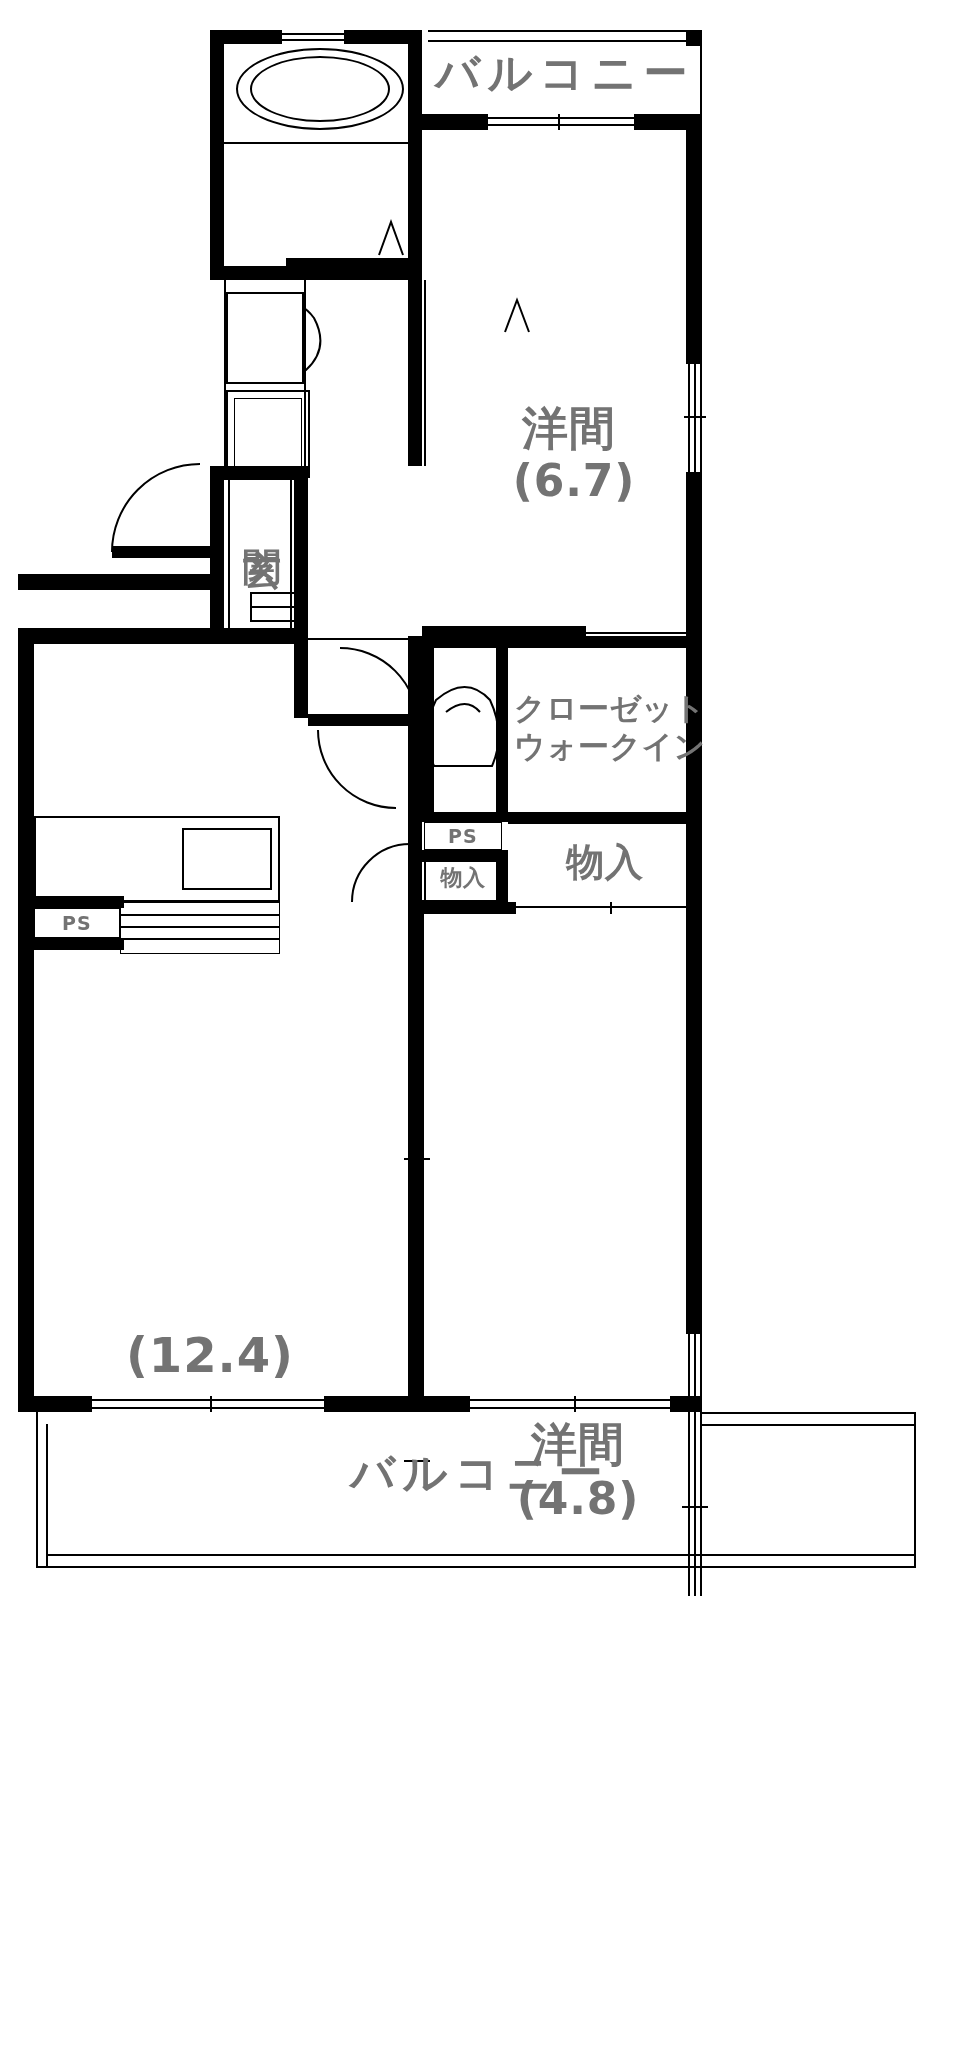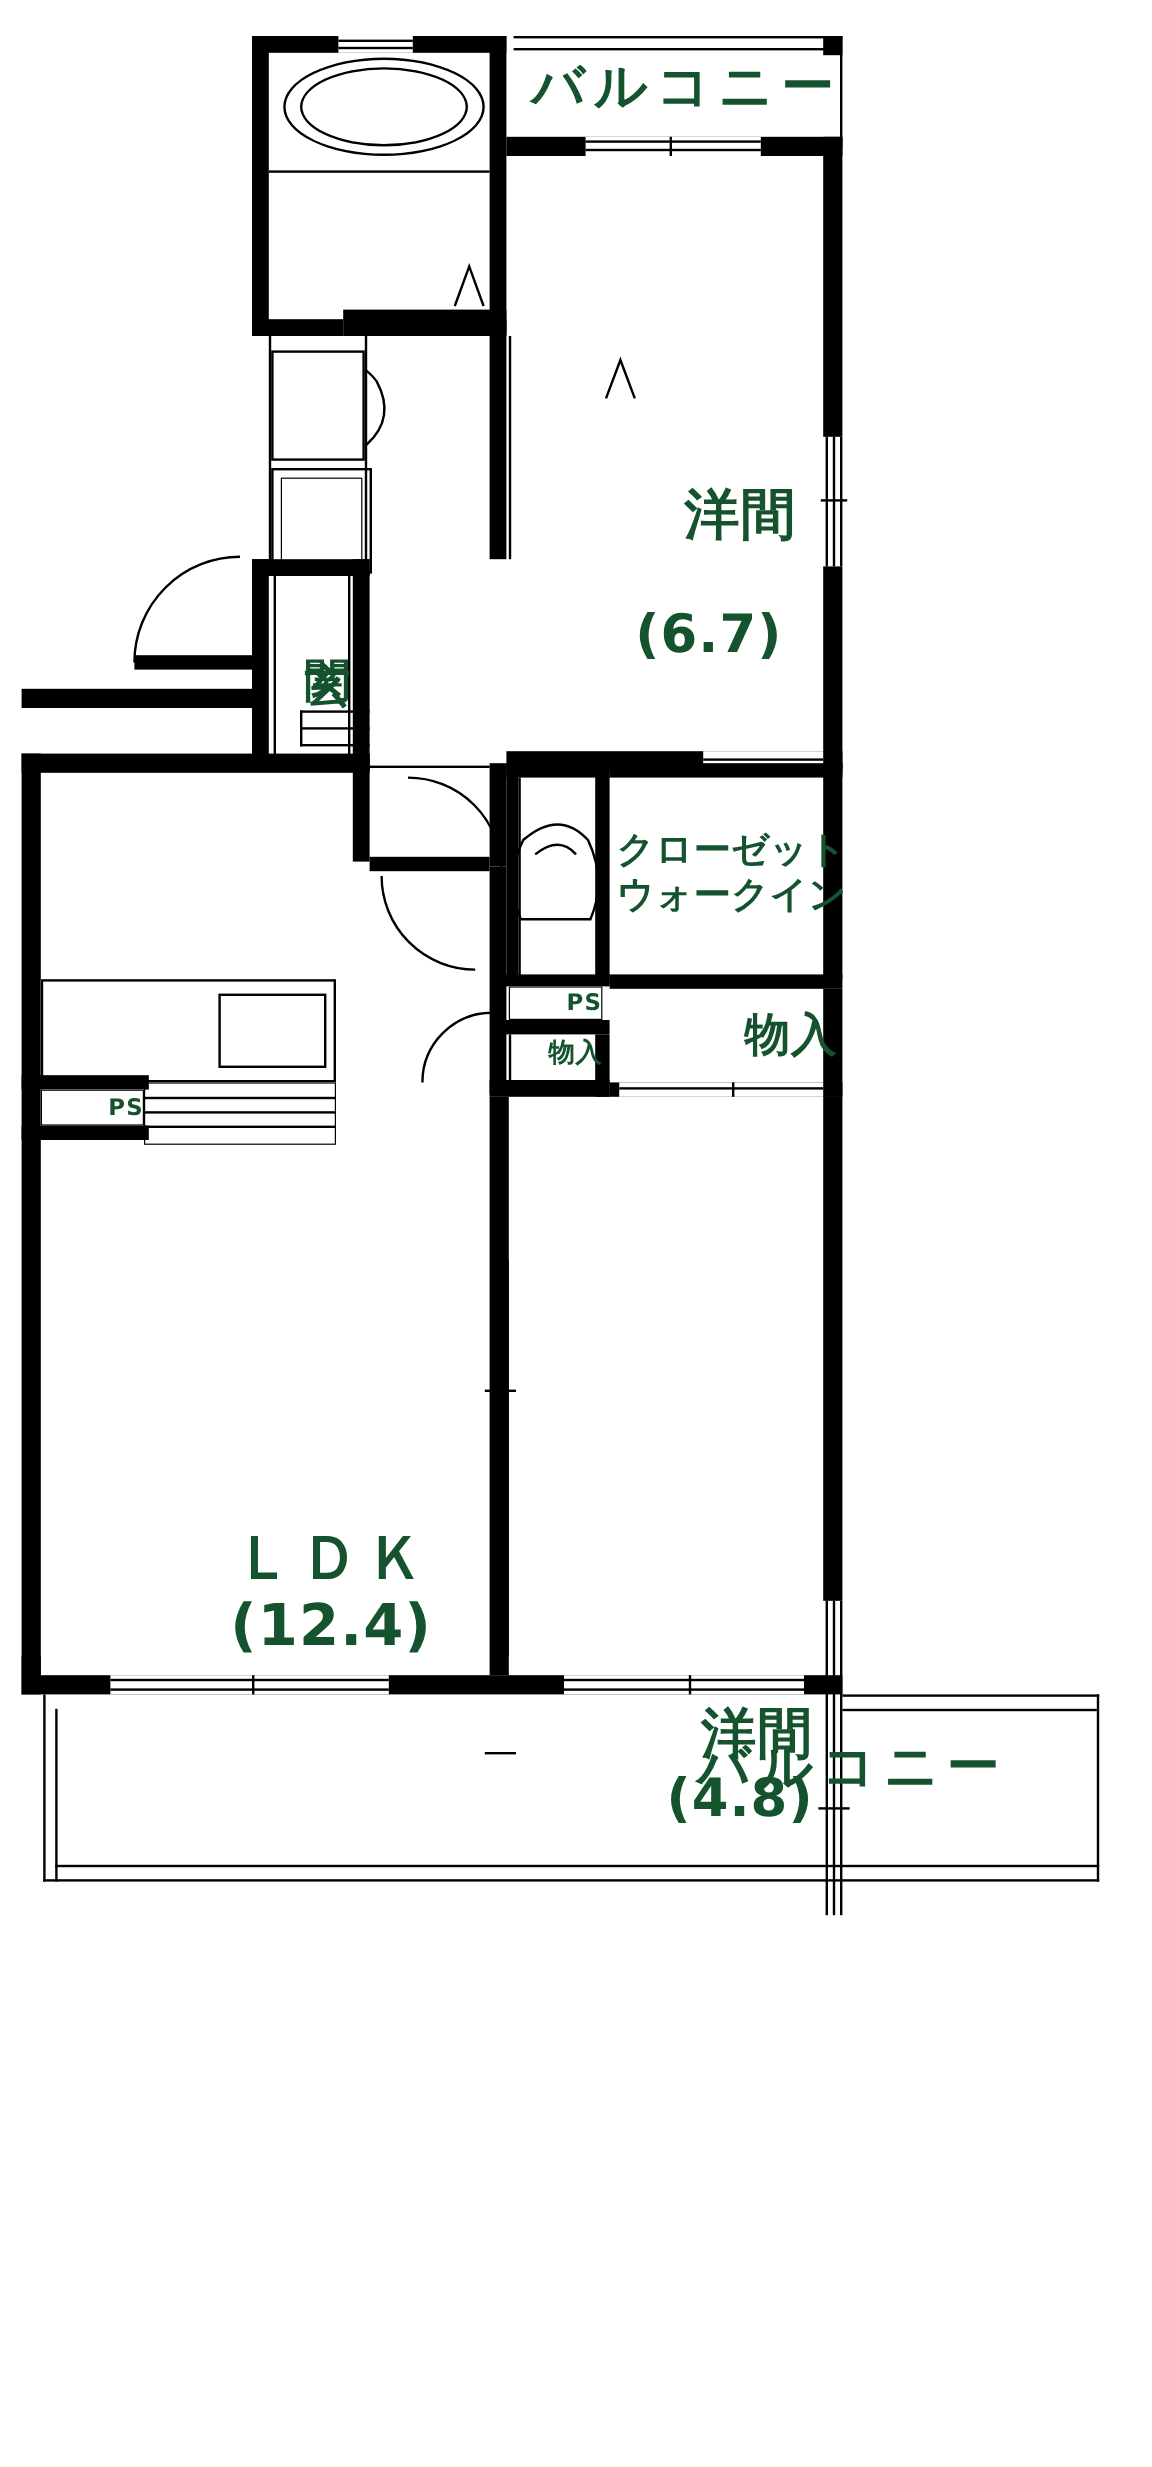--- a/index.html
+++ b/index.html
@@ -30,24 +30,24 @@
   
   .box { border: 2px solid #000000; background: #ffffff; }
   .box-thin { border: 1px solid #000000; background: #ffffff; }
 
   
   .knock { background: #ffffff; }
 
   
   .label {
     position: absolute;
-    color: #14532d;
+    color: #737373;
     font-weight: bold;
     line-height: 1.06;
-    text-align: right;
+    text-align: center;
     white-space: nowrap;
     letter-spacing: 0.02em;
   }
   .label.jp { font-family: "DejaVu Sans", "Liberation Sans", sans-serif; }
 
   .room-name  { font-size: 46px; }
   .room-area  { font-size: 44px; }
   .balcony-label { font-size: 44px; letter-spacing: 0.16em; }
   .wic-label  { font-size: 31px; letter-spacing: 0.01em; }
   .small-label{ font-size: 28px; }
@@ -126,21 +126,21 @@
   <div class="abs line" style="left:694px; top:364px; width:2px; height:108px;"></div>
   <div class="abs line" style="left:700px; top:364px; width:2px; height:108px;"></div>
   <div class="abs line" style="left:684px; top:416px; width:22px; height:2px;"></div>
   <div class="abs wall" style="left:686px; top:472px; width:16px; height:168px;"></div>
 
   <div class="abs wall" style="left:422px; top:626px; width:280px; height:16px;"></div>
   <div class="abs knock" style="left:586px; top:626px; width:100px; height:16px;"></div>
   <div class="abs line" style="left:586px; top:632px; width:100px; height:2px;"></div>
 
   <div class="abs label jp room-name" style="left:474px; top:404px; width:190px;">洋間</div>
-  <div class="abs label room-area" style="left:462px; top:458px; width:190px;margin-top:48px;">(6.7)</div>
+  <div class="abs label room-area" style="left:479px; top:458px; width:190px;">(6.7)</div>
 
   <div class="abs label jp balcony-label" style="left:428px; top:50px; width:274px;">バルコニー</div>
 
   <div class="abs wall" style="left:18px; top:574px; width:192px; height:16px;"></div>
   <div class="abs wall" style="left:210px; top:466px; width:14px; height:176px;"></div>
 
   <div class="abs wall" style="left:112px; top:546px; width:98px; height:12px;"></div>
 
   <div class="abs wall" style="left:294px; top:466px; width:14px; height:176px;"></div>
   <div class="abs wall" style="left:210px; top:466px; width:98px; height:14px;"></div>
@@ -208,21 +208,20 @@
   <div class="abs label ps-label" style="left:34px; top:913px; width:86px;">PS</div>
   <div class="abs wall" style="left:18px; top:938px; width:106px; height:12px;"></div>
 
   <div class="abs wall" style="left:408px; top:914px; width:16px; height:482px;"></div>
   <div class="abs line" style="left:410px; top:1050px; width:2px; height:330px;"></div>
   <div class="abs line" style="left:416px; top:1050px; width:2px; height:330px;"></div>
   <div class="abs line" style="left:422px; top:1050px; width:2px; height:330px;"></div>
   <div class="abs line" style="left:404px; top:1158px; width:26px; height:2px;"></div>
   <div class="abs line" style="left:404px; top:1460px; width:26px; height:2px;"></div>
 
-  <div class="abs label ldk-name" style="left:60px; top:1272px; width:300px;">ＬＤＫ</div>
   <div class="abs label ldk-area" style="left:60px; top:1330px; width:300px;">(12.4)</div>
 
   <div class="abs wall" style="left:686px; top:914px; width:16px; height:420px;"></div>
   <div class="abs line" style="left:688px; top:1334px; width:2px; height:116px;"></div>
   <div class="abs line" style="left:694px; top:1334px; width:2px; height:116px;"></div>
   <div class="abs line" style="left:700px; top:1334px; width:2px; height:116px;"></div>
   <div class="abs line" style="left:682px; top:1506px; width:26px; height:2px;"></div>
   <div class="abs wall" style="left:686px; top:1450px; width:16px; height:-0px;"></div>
   <div class="abs line" style="left:688px; top:1450px; width:2px; height:146px;"></div>
   <div class="abs line" style="left:694px; top:1450px; width:2px; height:146px;"></div>

